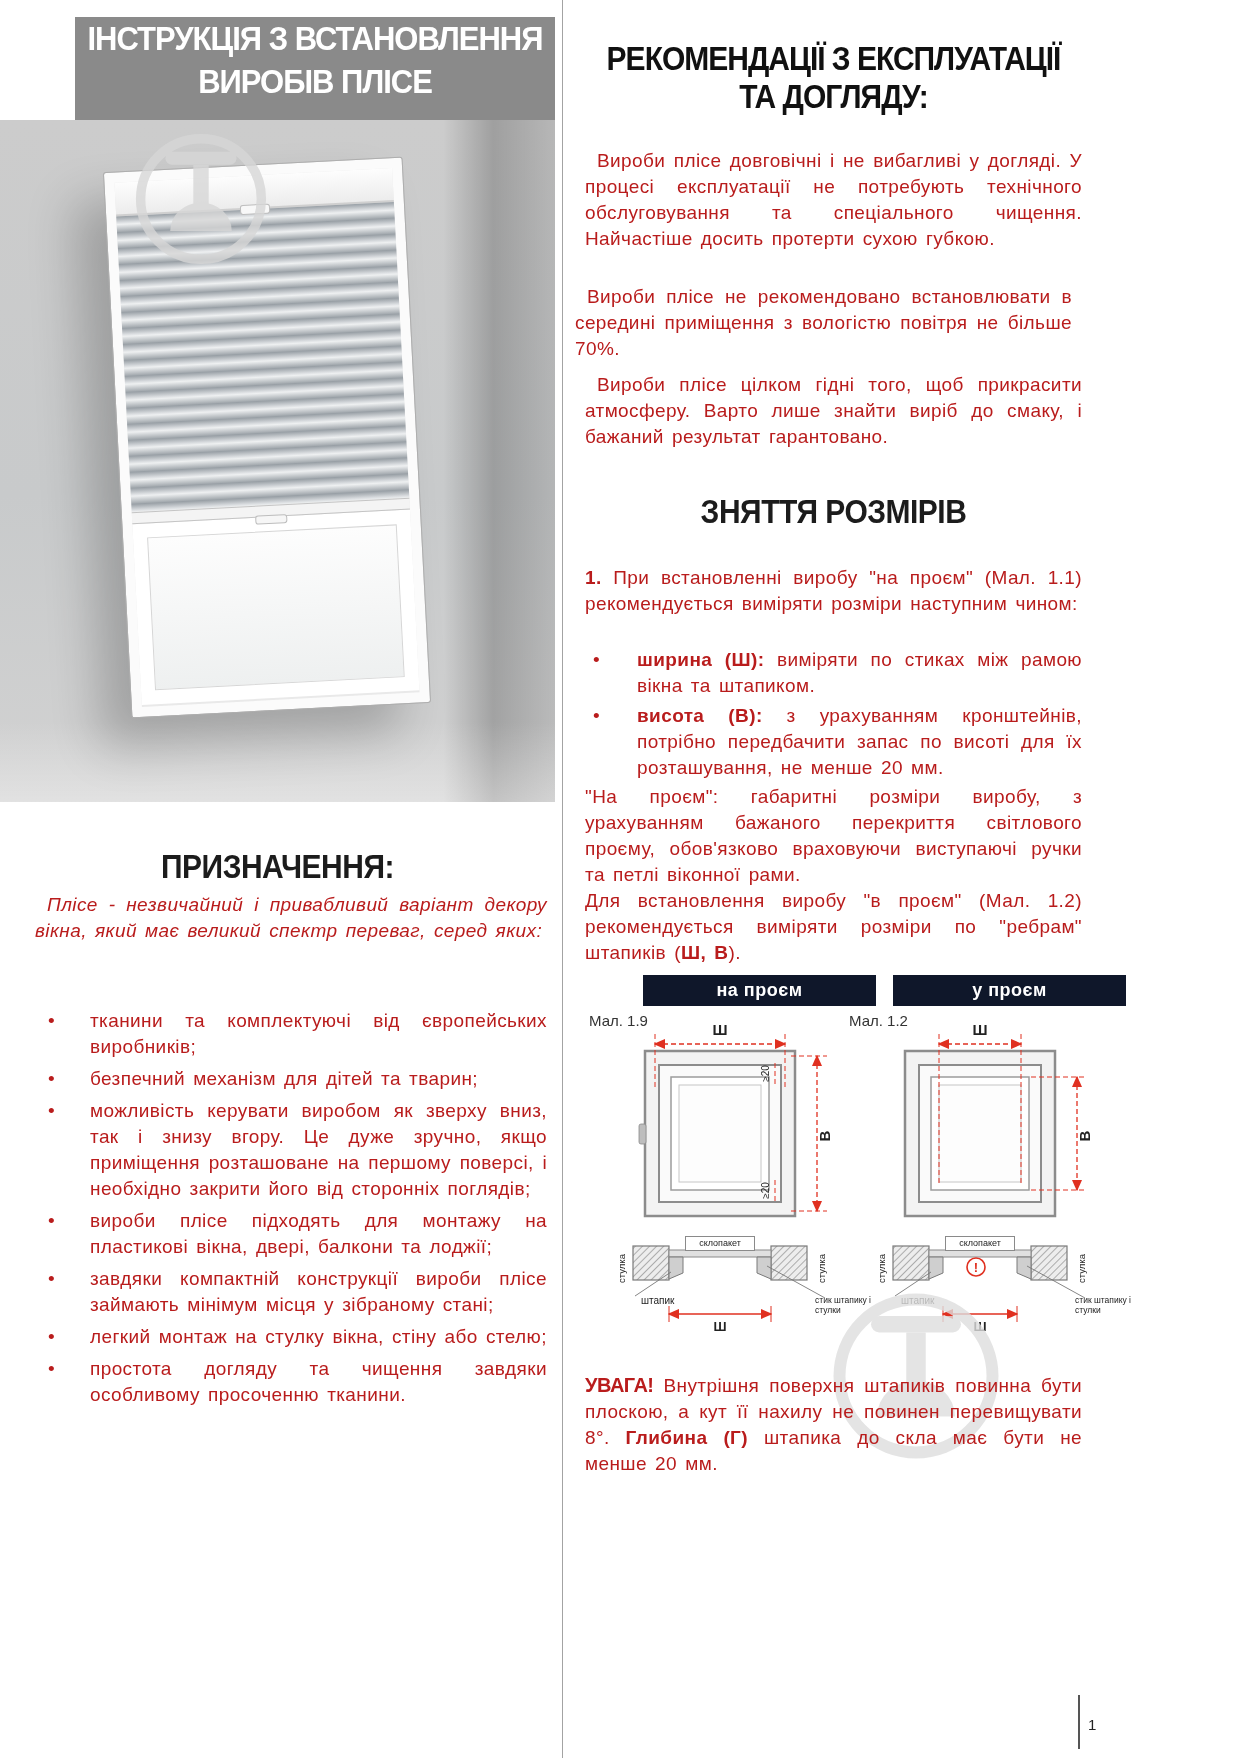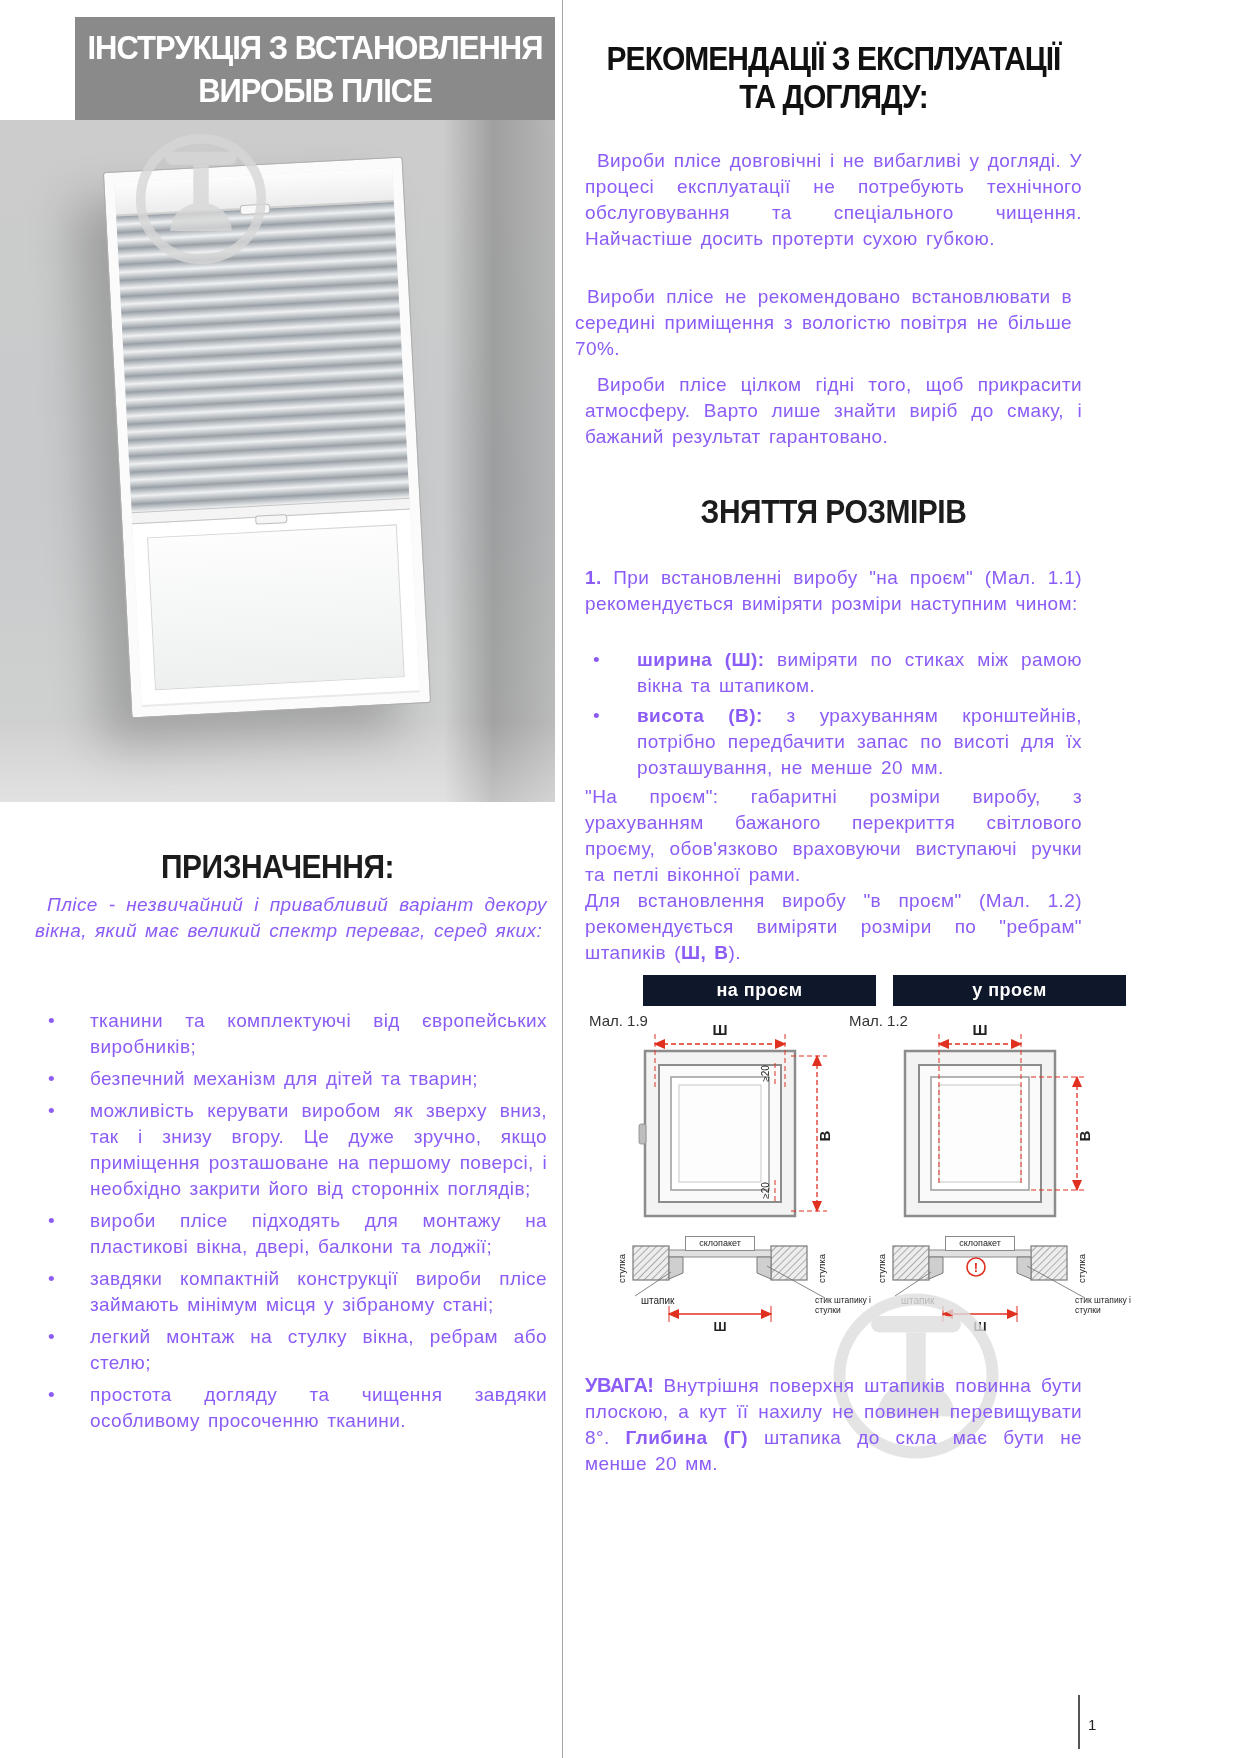--- a/index.html
+++ b/index.html
@@ -5,21 +5,21 @@
   * { margin:0; padding:0; box-sizing:border-box; }
   html,body { background:#ffffff; }
   body { font-family:"Liberation Sans","DejaVu Sans",sans-serif; color:#1c1c1c; }
   .page { position:relative; width:1245px; height:1758px; background:#ffffff; overflow:hidden; }
 
   
   .divider { position:absolute; left:562px; top:0; width:1px; height:1758px; background:#a3a3a3; }
 
   
   .band { position:absolute; left:75px; top:17px; width:480px; height:103px; background:#8a8a8a;
-          color:#ffffff; display:flex; flex-direction:column; justify-content:center; text-align:center; }
+          color:#ffffff; display:flex; flex-direction:column; text-align:center; }
   .band .bl { font-weight:700; font-size:31px; line-height:43px; letter-spacing:-1px; transform:scaleY(1.08); }
 
   .photo { position:absolute; left:0; top:120px; width:555px; height:682px;
            background:linear-gradient(180deg,#cccccc 0%, #c8cacb 55%, #d2d2d2 100%); overflow:hidden; }
   .wallshade { position:absolute; right:0; top:0; width:112px; height:100%;
                background:linear-gradient(90deg, rgba(0,0,0,0) 0%, rgba(0,0,0,0.22) 45%, rgba(0,0,0,0.10) 100%); }
   .floorlight { position:absolute; left:0; bottom:0; width:100%; height:80px;
                 background:linear-gradient(180deg, rgba(255,255,255,0) 0%, rgba(255,255,255,0.35) 100%); }
   .window { position:absolute; left:118px; top:45px; width:298px; height:545px;
             background:#e9e9e9; border:10px solid #fbfbfb; outline:1px solid #aeaeae; border-radius:2px;
@@ -39,21 +39,21 @@
   .wm { pointer-events:none; }
   .wm-top { position:absolute; left:130px; top:8px; width:142px; height:142px; color:#d7d7d7; opacity:0.8; }
   .wm-bottom { position:absolute; left:826px; top:1286px; width:180px; height:180px; color:#dedede; opacity:0.8; z-index:3; }
 
   .h1 { font-weight:700; text-align:center; letter-spacing:-0.5px; transform:scaleY(1.08); }
   .purpose-title { position:absolute; left:0; top:850px; width:555px; font-size:30px; }
   .care-title { position:absolute; left:585px; top:40px; width:497px; color:#111; }
   .care-title .bl { font-weight:700; font-size:30px; line-height:38px; letter-spacing:-1px; text-align:center; transform:scaleY(1.08); }
   .measure-title { position:absolute; left:585px; top:495px; width:497px; font-size:30px; }
 
-  .bodytext { font-size:19px; line-height:26px; letter-spacing:0.4px; word-spacing:2.5px; text-align:justify; color:#8b5cf6; }
+  .bodytext { font-size:19px; line-height:26px; letter-spacing:0.4px; word-spacing:2.5px; text-align:justify; color:#b91c1c; }
   .indent { text-indent:12px; }
 
   .purpose-intro { position:absolute; left:35px; top:892px; width:512px;font-style:italic; }
   .purpose-list { position:absolute; left:35px; top:1008px; width:512px; }
   .li { display:flex; margin-bottom:6px; }
   .li .mk { width:55px; flex:0 0 55px; padding-left:13px; }
   .li .tx { flex:1; }
 
   .care-p1 { position:absolute; left:585px; top:148px; width:497px; }
   .care-p2 { position:absolute; left:575px; top:284px; width:497px; }
@@ -164,21 +164,21 @@
     <div class="li">
       <span class="mk bodytext">•</span>
       <span class="tx bodytext">вироби плісе підходять для монтажу на пластикові вікна, двері, балкони та лоджії;</span>
     </div>
     <div class="li">
       <span class="mk bodytext">•</span>
       <span class="tx bodytext">завдяки компактній конструкції вироби плісе займають мінімум місця у зібраному стані;</span>
     </div>
     <div class="li">
       <span class="mk bodytext">•</span>
-      <span class="tx bodytext">легкий монтаж на стулку вікна, ребрам або стелю;</span>
+      <span class="tx bodytext">легкий монтаж на стулку вікна, стіну або стелю;</span>
     </div>
     <div class="li">
       <span class="mk bodytext">•</span>
       <span class="tx bodytext">простота догляду та чищення завдяки особливому просоченню тканини.</span>
     </div>
   </div>
 
   <div class="care-title">
     <div class="bl">РЕКОМЕНДАЦІЇ З ЕКСПЛУАТАЦІЇ</div>
     <div class="bl">ТА ДОГЛЯДУ:</div>

